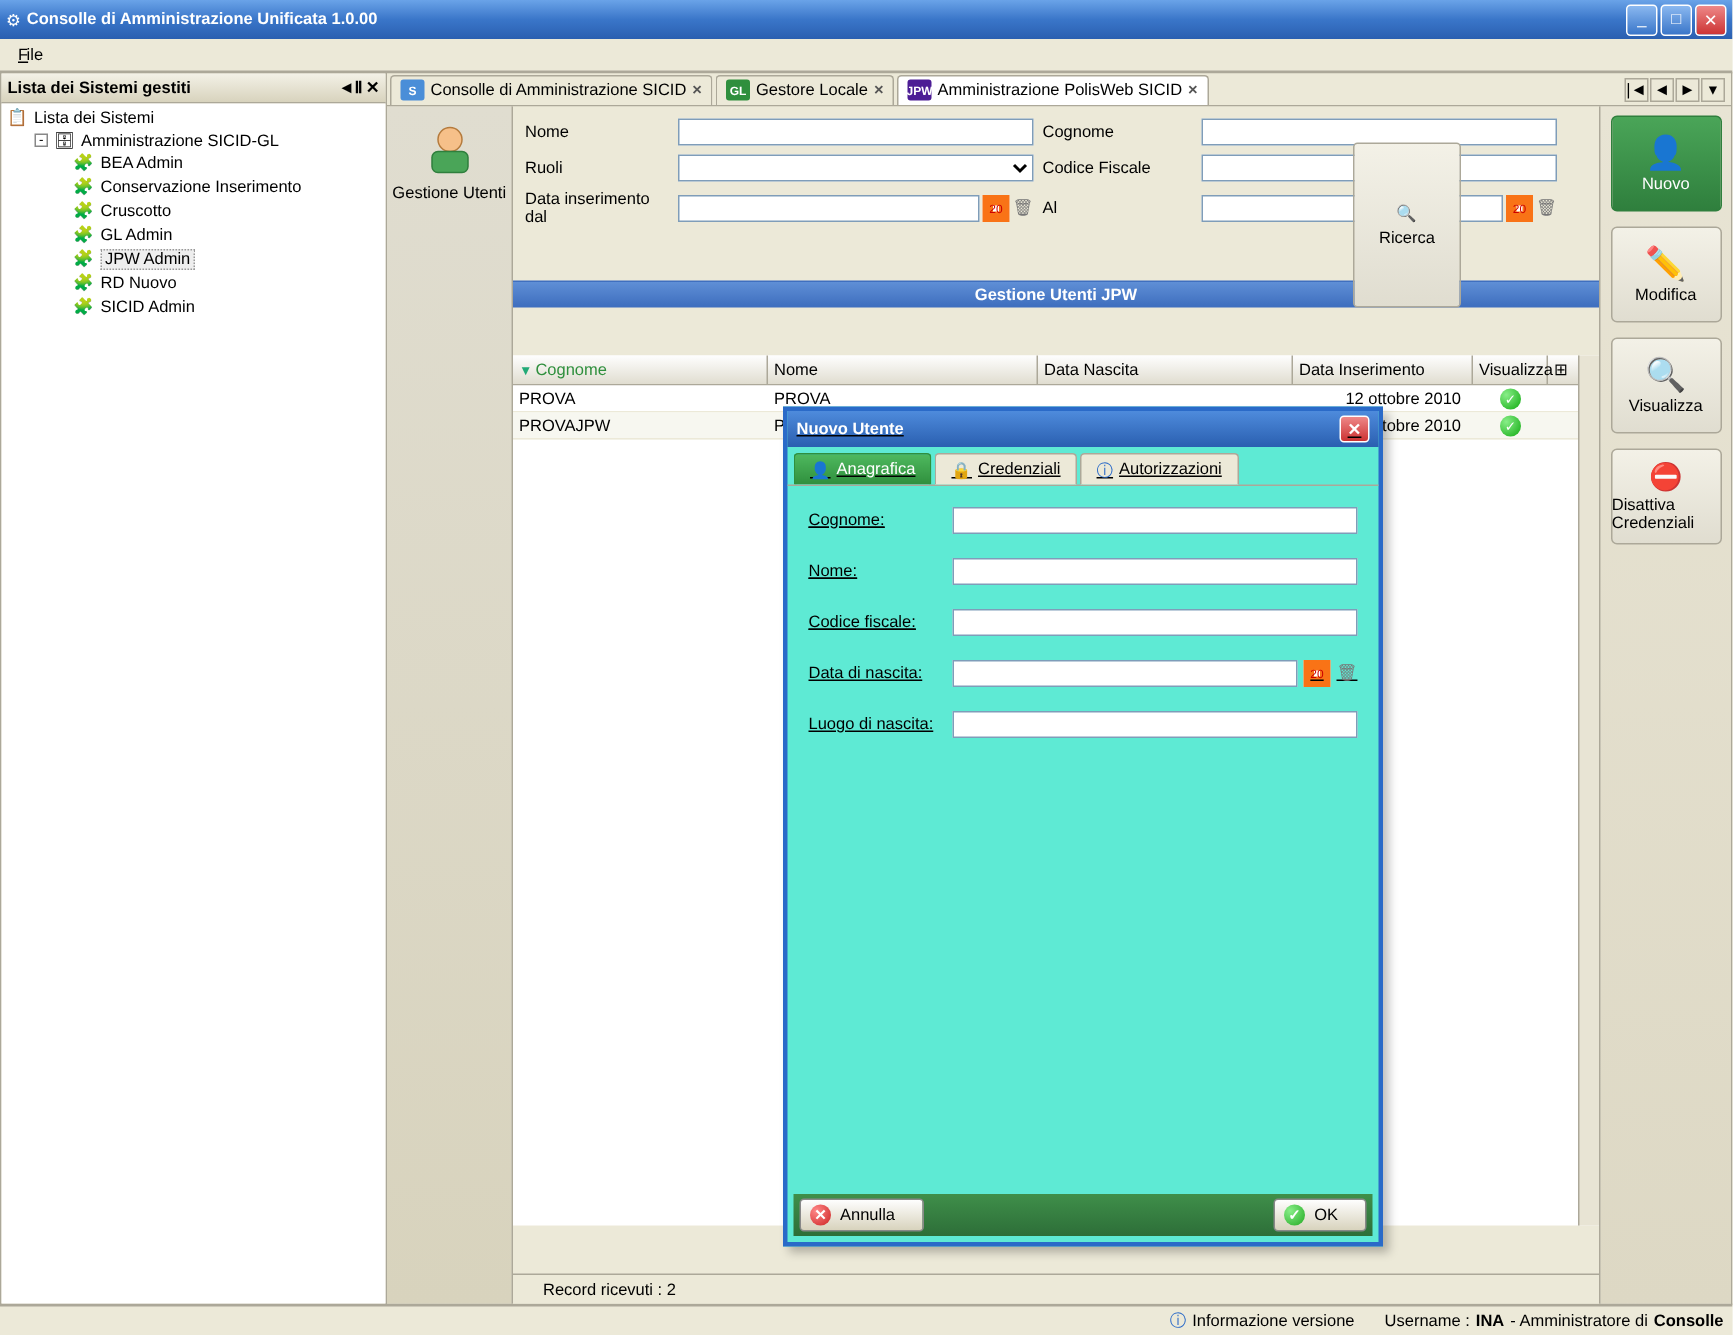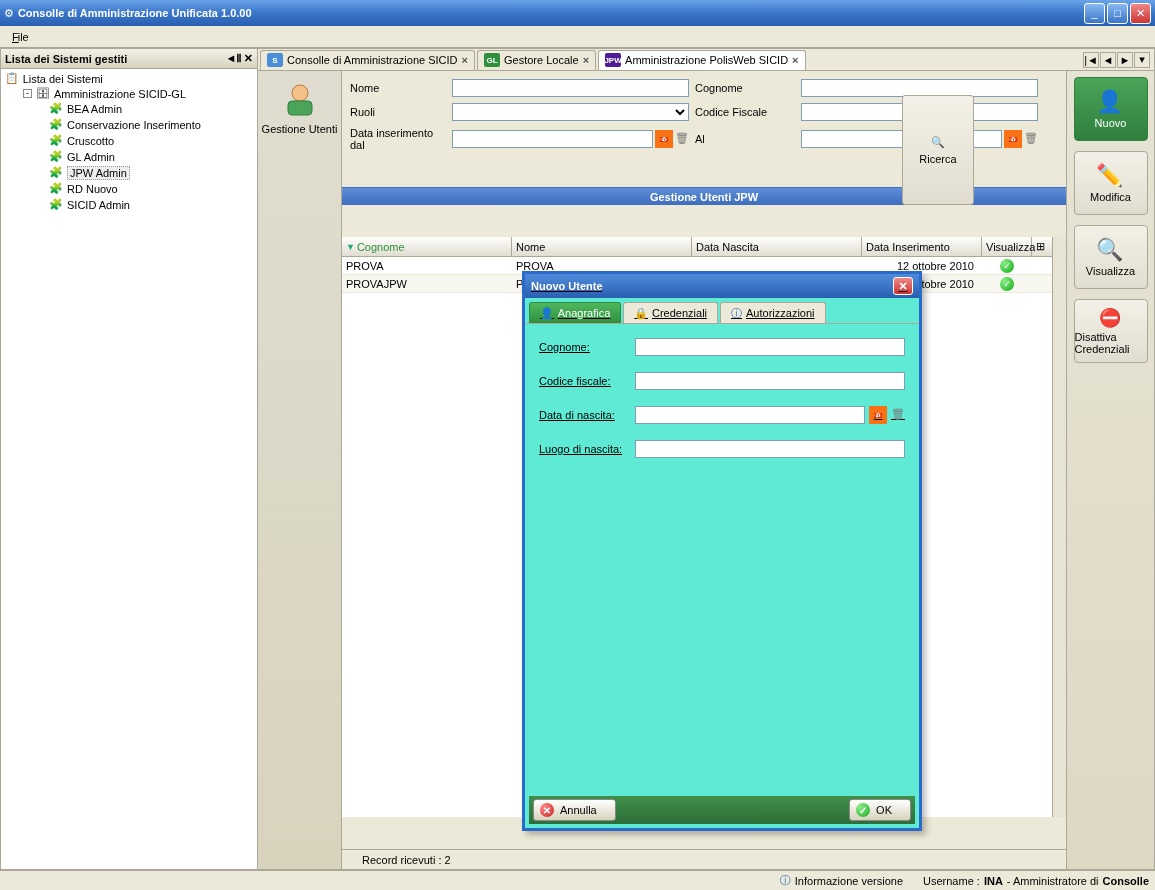--- a/index.html
+++ b/index.html
@@ -291,20 +291,24 @@
                 <span style="color:#2a6ac8;">ⓘ</span>
                 <span>Autorizzazioni</span>
               </div>
             </div>
             <div class="dlg-body">
               <div class="frow">
                   <label class="u">Cognome:</label>
                   <input type="text" style="">
                 </div>
               <div class="frow">
+                  <label class="u">Nome:</label>
+                  <input type="text" style="">
+                </div>
+              <div class="frow">
                   <label class="u">Codice fiscale:</label>
                   <input type="text" style="">
                 </div>
               <div class="frow">
                   <label>Data di nascita:</label>
                 <div class="daterow">
                   <input type="text" style="">
                   <span class="calbtn">20</span>
                   <span class="trashbtn">🗑</span>
                 </div>

